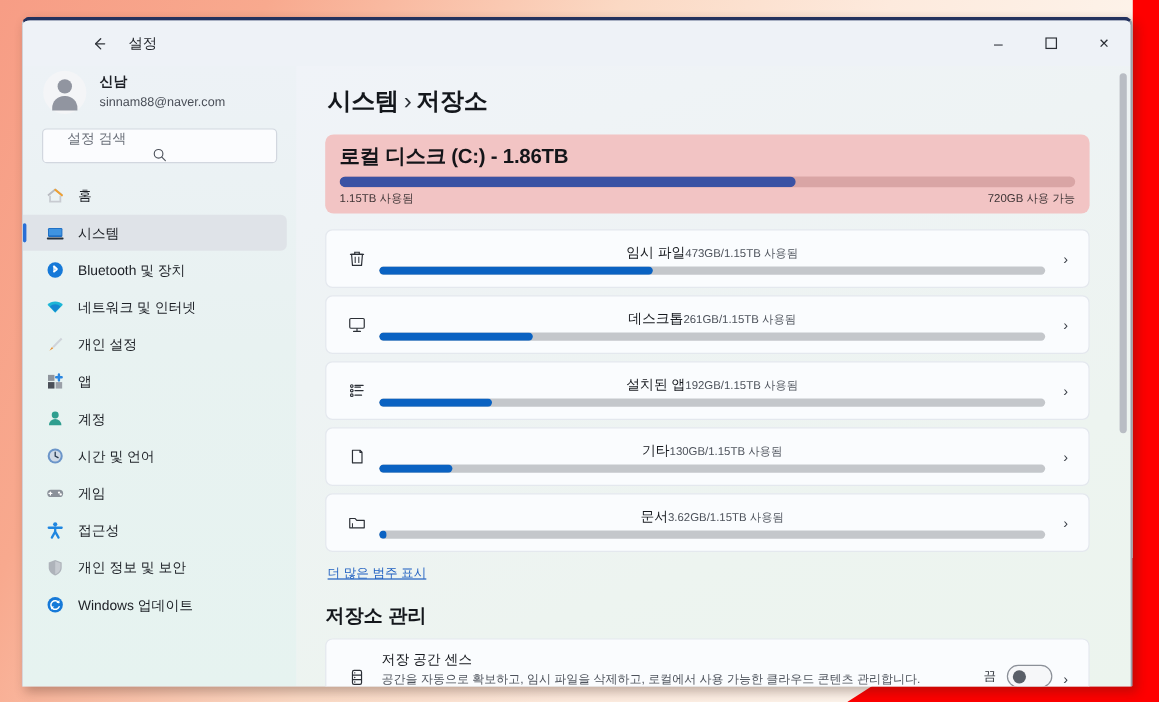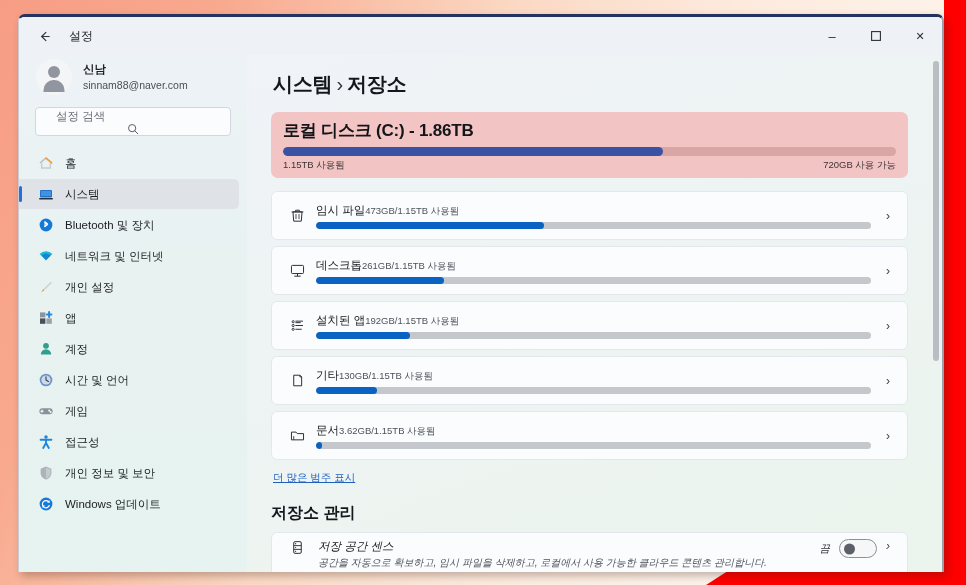--- a/index.html
+++ b/index.html
@@ -42,20 +42,21 @@
     z-index: 6;
     display: flex; flex-direction: column;
   }
 
   
   #title-bar {
     height: 38px; flex: 0 0 38px;
     display: flex; align-items: center;
     background: #eef2f7;
     position: relative;
+    padding-left: 38px;
   }
   #back-button {
     width: 30px; height: 28px; margin-left: 10px;
     display: flex; align-items: center; justify-content: center;
     font-size: 15px; color: #30343b; border-radius: 4px;
   }
   #window-title {
     font-size: 12px; color: #1d2026; margin-left: 10px; font-weight: 400;
   }
   #window-controls { margin-left: auto; display: flex; height: 38px; }
@@ -161,39 +162,38 @@
     background: #fafcfe;
     border: 1px solid #e4e8ee;
     border-radius: 6px;
     height: 49px;
     display: flex; align-items: center;
     padding: 0 8px 0 12px;
     margin-bottom: 6px;
   }
   .cat-icon { width: 26px; flex: 0 0 26px; display: flex; align-items: center; justify-content: center; color: #2b2f36; }
   .cat-main { flex: 1; min-width: 0; padding: 0 6px 0 6px; }
-  .cat-toprow { display: flex; align-items: baseline; justify-content: flex-start; margin-bottom: 4px; }
+  .cat-toprow { display: flex; align-items: baseline; justify-content: center; margin-bottom: 4px; }
   .cat-name { font-size: 11.5px; color: #15181d; }
   .cat-size { font-size: 9.5px; color: #4d525b; white-space: nowrap; }
   .cat-bar { height: 7px; border-radius: 4px; background: #c4c7cb; overflow: hidden; }
   .cat-bar-fill { height: 100%; background: #0a62c2; border-radius: 4px; }
   .chev { width: 22px; flex: 0 0 22px; text-align: center; font-size: 12px; color: #3a3f47; }
 
   #more-link { font-size: 10.5px; color: #1f5fc0; margin: 5px 0 18px 2px; display: inline-block; }
   #manage-heading { font-size: 16px; font-weight: bold; color: #14171c; margin-bottom: 8px; }
 
   .manage-row {
     background: #fafcfe;
     border: 1px solid #e4e8ee;
     border-radius: 6px;
     min-height: 48px;
-    display: flex; align-items: flex-start;
+    display: flex; align-items: flex-end;
     padding: 6px 8px 6px 12px;
     margin-bottom: 6px;
-    font-style: italic;
   }
   .manage-main { flex: 1; min-width: 0; padding: 0 8px; }
   .manage-title { font-size: 11.5px; color: #15181d; margin-bottom: 2px; }
   .manage-sub { font-size: 10px; color: #4d525b; }
   .toggle-wrap { display: flex; align-items: center; gap: 9px; }
   .toggle-label { font-size: 10.5px; color: #2e323a; }
   .toggle {
     width: 38px; height: 19px; border-radius: 11px;
     border: 1px solid #8b9098; background: #f6f7f9;
     position: relative; flex: 0 0 38px;

